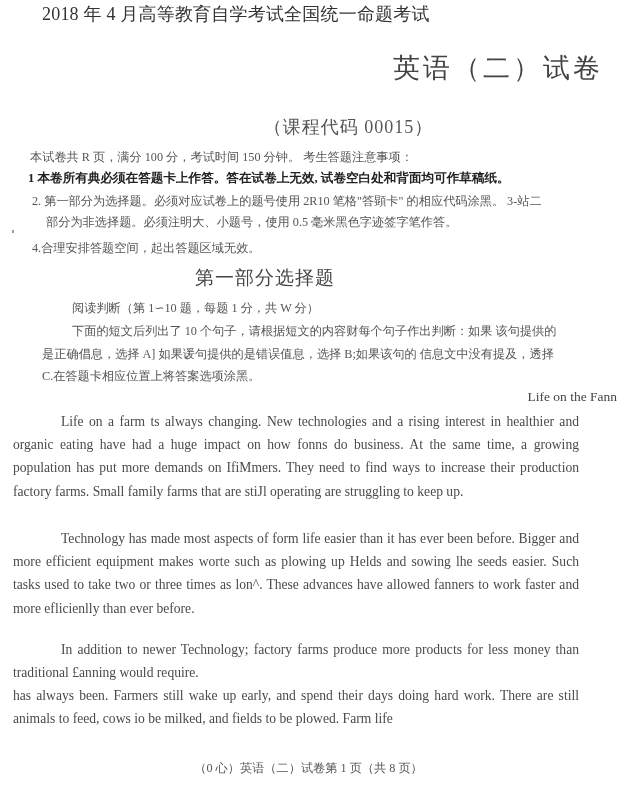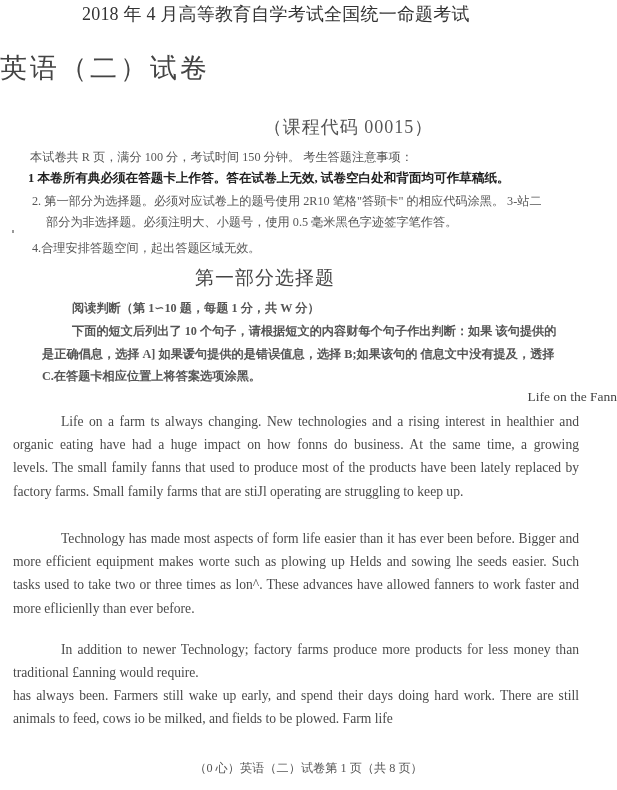--- a/index.html
+++ b/index.html
@@ -12,29 +12,29 @@
       height: 790px;
       position: relative;
       overflow: hidden;
       font-family: "Liberation Serif", "DejaVu Serif", serif;
       color: #3a3a3a;
     }
     .abs { position: absolute; white-space: nowrap; }
     .exam-title {
       left: 0; width: 617px; top: 2px;
       text-align: left;
-      padding-left: 82px;
+      padding-left: 42px;
       box-sizing: border-box;
       font-size: 18px;
       color: #333;
       letter-spacing: 0.2px;
     }
     .paper-title {
       left: 0; width: 603px; top: 50px;
-      text-align: left;
+      text-align: right;
       font-size: 27px;
       color: #444;
       letter-spacing: 3px;
     }
     .course-code {
       left: 0; width: 617px; top: 115px;
       text-align: center;
       font-size: 18px;
       color: #555;
       letter-spacing: 1px;
@@ -54,21 +54,20 @@
     .section-title {
       left: 0; width: 530px; top: 265px;
       text-align: center;
       font-size: 19px;
       color: #444;
       letter-spacing: 1px;
     }
     .instr {
       font-size: 12.2px;
       color: #555;
-      font-weight: bold;
     }
     .passage-title {
       left: 0; width: 617px; top: 389px;
       text-align: right;
       font-size: 13.5px;
       color: #444;
     }
     .para {
       position: absolute;
       left: 13px;
@@ -120,21 +119,21 @@
   <div class="abs instr" style="top:300px; left:72px;">阅读判断（第 1∽10 题，每题 1 分，共 W 分）</div>
   <div class="abs instr" style="top:323px; left:72px;">下面的短文后列出了 10 个句子，请根据短文的内容财每个句子作出判断：如果 该句提供的</div>
   <div class="abs instr" style="top:346px; left:42px;">是正确倡息，选择 A] 如果谖句提供的是错误值息，选择 B;如果该句的 信息文中没有提及，透择</div>
   <div class="abs instr" style="top:368px; left:42px;">C.在答题卡相应位置上将答案选项涂黑。</div>
 
   <div class="abs passage-title">Life on the Fann</div>
 
   <div class="para" style="top:410px; left:13px;">
     <span class="line indent">Life on a farm ts always changing. New technologies and a rising interest in healthier and</span>
     <span class="line">organic eating have had a huge impact on how fonns do business. At the same time, a growing</span>
-    <span class="line">levels. The small family fanns that used to produce most of the products have been lately replaced by</span>
+    <span class="line">population has put more demands on IfiMmers. They need to find ways to increase their production</span>
     <span class="line last">factory farms. Small family farms that are stiJl operating are struggling to keep up.</span>
   </div>
 
   <div class="para" style="top:527px; left:13px;">
     <span class="line indent">Technology has made most aspects of form life easier than it has ever been before. Bigger and</span>
     <span class="line">more efficient equipment makes worte such as plowing up Helds and sowing lhe seeds easier. Such</span>
     <span class="line">tasks used to take two or three times as lon^. These advances have allowed fanners to work faster and</span>
     <span class="line last">more eflicienlly than ever before.</span>
   </div>
 

